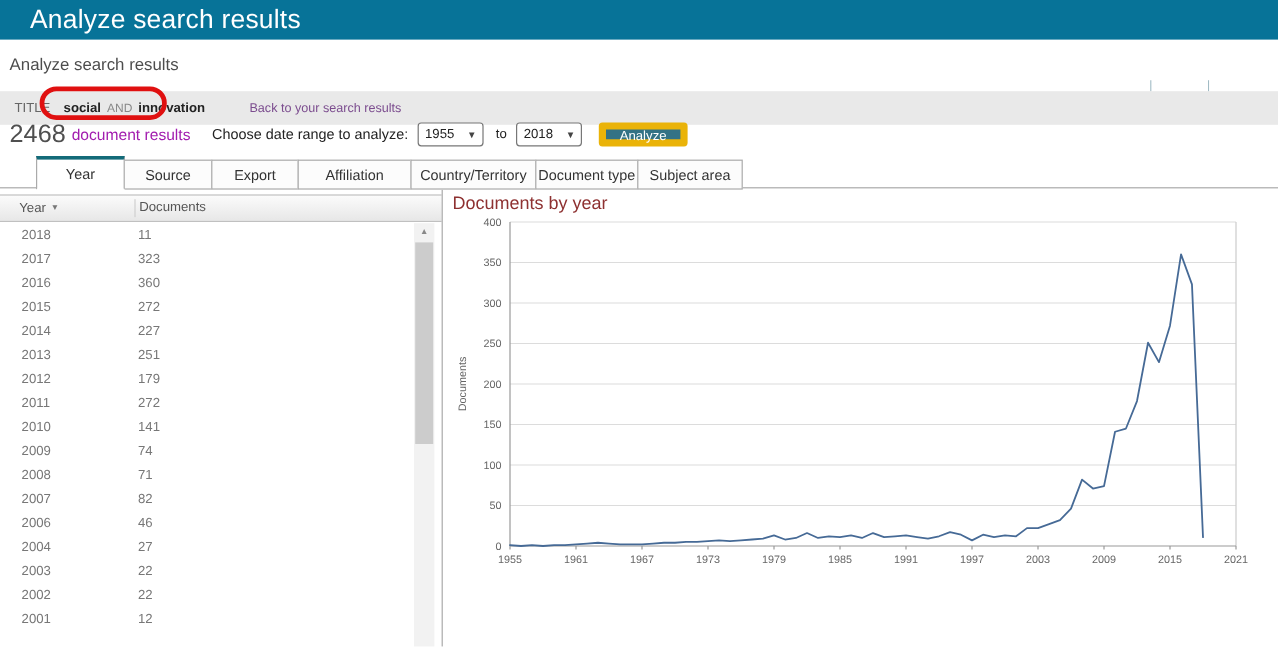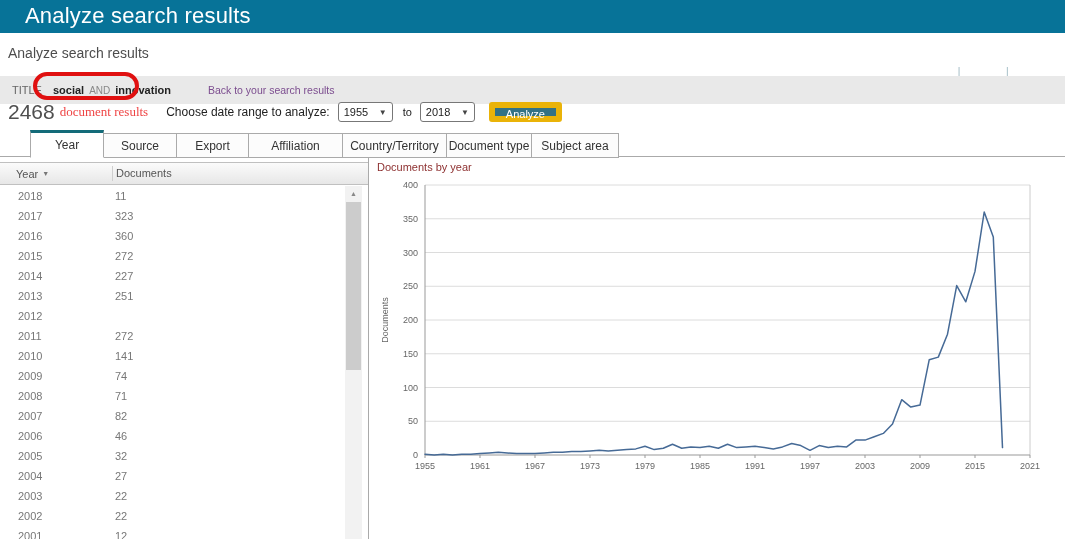--- a/index.html
+++ b/index.html
@@ -24,21 +24,21 @@
   .query-field-label { color:#666; margin-left:12px; margin-right:8px; }
   .query-term { color:#222; font-weight:bold; margin:0 3px; }
   .query-op { color:#888; font-size:10px; margin:0 2px; }
   .back-link { color: var(--link,#7c4d8f); margin-left:34px; font-size:10.5px; cursor:pointer; }
   .annotation-oval { position:absolute; left:33px; top:72px; width:106px; height:28px;
     border:4px solid var(--annotation,#e01010); border-radius:15px; pointer-events:none; z-index:5; }
 
   
   .results-bar { position:absolute; top:99px; left:0; right:12px; height:26px; display:flex; align-items:center; }
   .result-count { font-size:21px; color:#4f4f4f; margin-left:8px; }
-  .result-count-label { font-size:13px; color:#ef4444; margin-left:5px;font-family:Liberation Serif, serif; }
+  .result-count-label { font-size:13px; color:#a21caf; margin-left:5px; }
   .range-label { font-size:12px; color:#222; margin-left:18px; }
   .select-box { display:flex; align-items:center; justify-content:space-between; width:55px; height:20px;
     border:1px solid #777; border-radius:3px; background:#fff; font-size:11px; color:#222;
     padding:0 5px; margin-left:8px; cursor:pointer; }
   .select-caret { font-size:8px; color:#444; }
   .to-label { font-size:11px; color:#222; margin-left:10px; }
   .analyze-btn { height:20px; margin-left:14px; padding:0 11px; background:var(--button,#337285);
     border:6px solid #eab308; border-radius:3px; color:#fff; font-size:11px; cursor:pointer;
     font-family:"Liberation Sans",sans-serif; }
 
@@ -64,21 +64,21 @@
 
   
   .scrollbar { position:absolute; top:186px; bottom:0; left:345px; width:17px; background:#f2f2f2; }
   .scroll-up { height:15px; display:flex; align-items:center; justify-content:center;
     font-size:7px; color:#888; cursor:pointer; }
   .scroll-thumb { position:absolute; top:16px; left:1px; right:1px; height:168px; background:#cccccc; cursor:grab; }
 
   .v-divider { position:absolute; top:158px; bottom:0; left:368px; width:1px; background:#aaa; }
 
   
-  .chart-title { position:absolute; top:161px; left:377px; font-size:11px; color:var(--chart-title,#8e3131); }
+  .chart-title { position:absolute; top:161px; left:377px; font-size:15px; color:var(--chart-title,#8e3131); }
   .chart-svg { position:absolute; top:178px; left:376px; }
 </style>
 </head>
 <body>
 
 <div class="page">
 
   <div class="app-header">
     <h1>Analyze search results</h1>
   </div>
@@ -181,20 +181,21 @@
       <div class="trow">
         <span class="tcell-year">2014</span>
         <span class="tcell-docs">227</span>
       </div>
       <div class="trow">
         <span class="tcell-year">2013</span>
         <span class="tcell-docs">251</span>
       </div>
       <div class="trow">
         <span class="tcell-year">2012</span>
+        <span class="tcell-docs">179</span>
       </div>
       <div class="trow">
         <span class="tcell-year">2011</span>
         <span class="tcell-docs">272</span>
       </div>
       <div class="trow">
         <span class="tcell-year">2010</span>
         <span class="tcell-docs">141</span>
       </div>
       <div class="trow">
@@ -205,24 +206,20 @@
         <span class="tcell-year">2008</span>
         <span class="tcell-docs">71</span>
       </div>
       <div class="trow">
         <span class="tcell-year">2007</span>
         <span class="tcell-docs">82</span>
       </div>
       <div class="trow">
         <span class="tcell-year">2006</span>
         <span class="tcell-docs">46</span>
-      </div>
-      <div class="trow">
-        <span class="tcell-year">2005</span>
-        <span class="tcell-docs">32</span>
       </div>
       <div class="trow">
         <span class="tcell-year">2004</span>
         <span class="tcell-docs">27</span>
       </div>
       <div class="trow">
         <span class="tcell-year">2003</span>
         <span class="tcell-docs">22</span>
       </div>
       <div class="trow">

